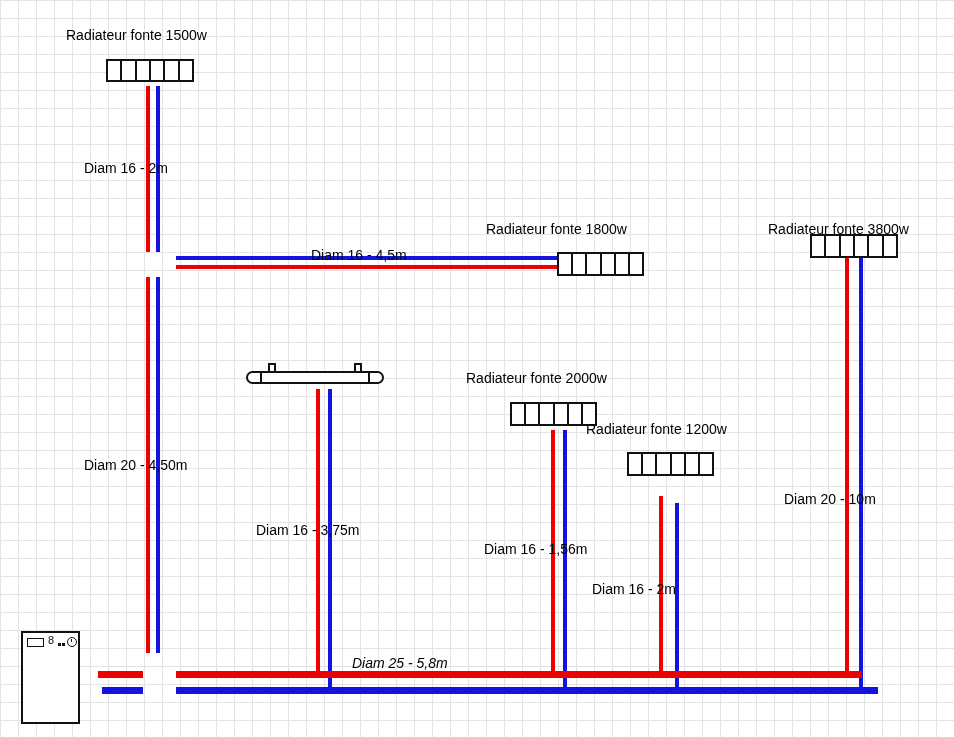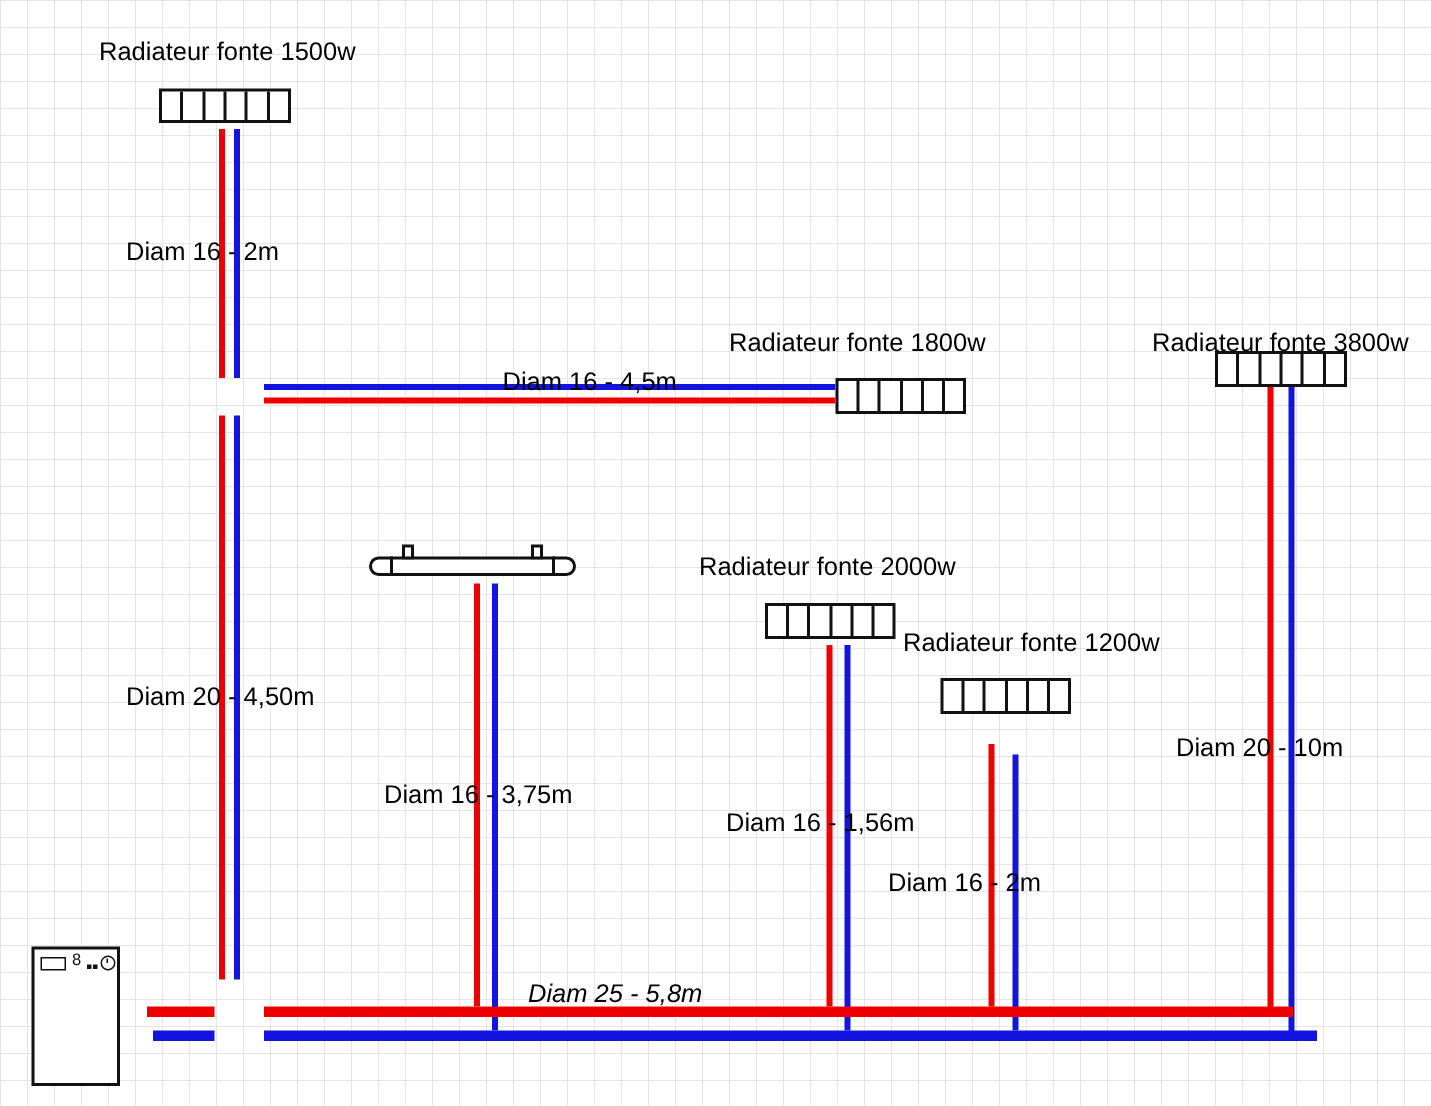--- a/index.html
+++ b/index.html
@@ -27,21 +27,21 @@
     display: flex;
     background: #fff;
     border: 2px solid #111;
     z-index: 2;
   }
   .radiator .cell { flex: 1 1 0; border-right: 2px solid #111; }
   .radiator .cell:last-child { border-right: 0; }
 
   .lbl {
     position: absolute;
-    font-size: 17px;
+    font-size: 14px;
     line-height: 18px;
     color: #000;
     white-space: pre;
     z-index: 5;
   }
 
   .towel { position: absolute; z-index: 2; width: 138px; height: 22px; }
   .towel .bar {
     position: absolute; left: 0; top: 9px; width: 138px; height: 13px;
     border: 2px solid #111; border-radius: 7px; background: #fff;
@@ -142,25 +142,25 @@
   <div class="boiler">
     <div class="display"></div>
     <div class="digit">8</div>
     <div class="dot" style="left:35px;"></div>
     <div class="dot" style="left:39px;"></div>
     <div class="clock"></div>
   </div>
 
   <span class="lbl" style="left:66px;top:26px;">Radiateur fonte 1500w</span>
   <span class="lbl" style="left:84px;top:159px;">Diam 16 - 2m</span>
-  <span class="lbl" style="left:311px;top:246px;margin-left:24px;">Diam 16 - 4,5m</span>
+  <span class="lbl" style="left:311px;top:246px;">Diam 16 - 4,5m</span>
   <span class="lbl" style="left:486px;top:220px;">Radiateur fonte 1800w</span>
   <span class="lbl" style="left:768px;top:220px;text-align:center;">Radiateur fonte 3800w</span>
   <span class="lbl" style="left:466px;top:369px;">Radiateur fonte 2000w</span>
-  <span class="lbl" style="left:586px;top:420px;margin-left:16px;">Radiateur fonte 1200w</span>
+  <span class="lbl" style="left:586px;top:420px;">Radiateur fonte 1200w</span>
   <span class="lbl" style="left:84px;top:456px;">Diam 20 - 4,50m</span>
   <span class="lbl" style="left:256px;top:521px;">Diam 16 - 3,75m</span>
   <span class="lbl" style="left:484px;top:540px;">Diam 16 - 1,56m</span>
   <span class="lbl" style="left:592px;top:580px;">Diam 16 - 2m</span>
   <span class="lbl" style="left:784px;top:464px;margin-top:26px;">Diam 20 - 10m</span>
   <span class="lbl" style="left:352px;top:654px;font-style:italic;">Diam 25 - 5,8m</span>
 
 </div>
 
 </body></html>

